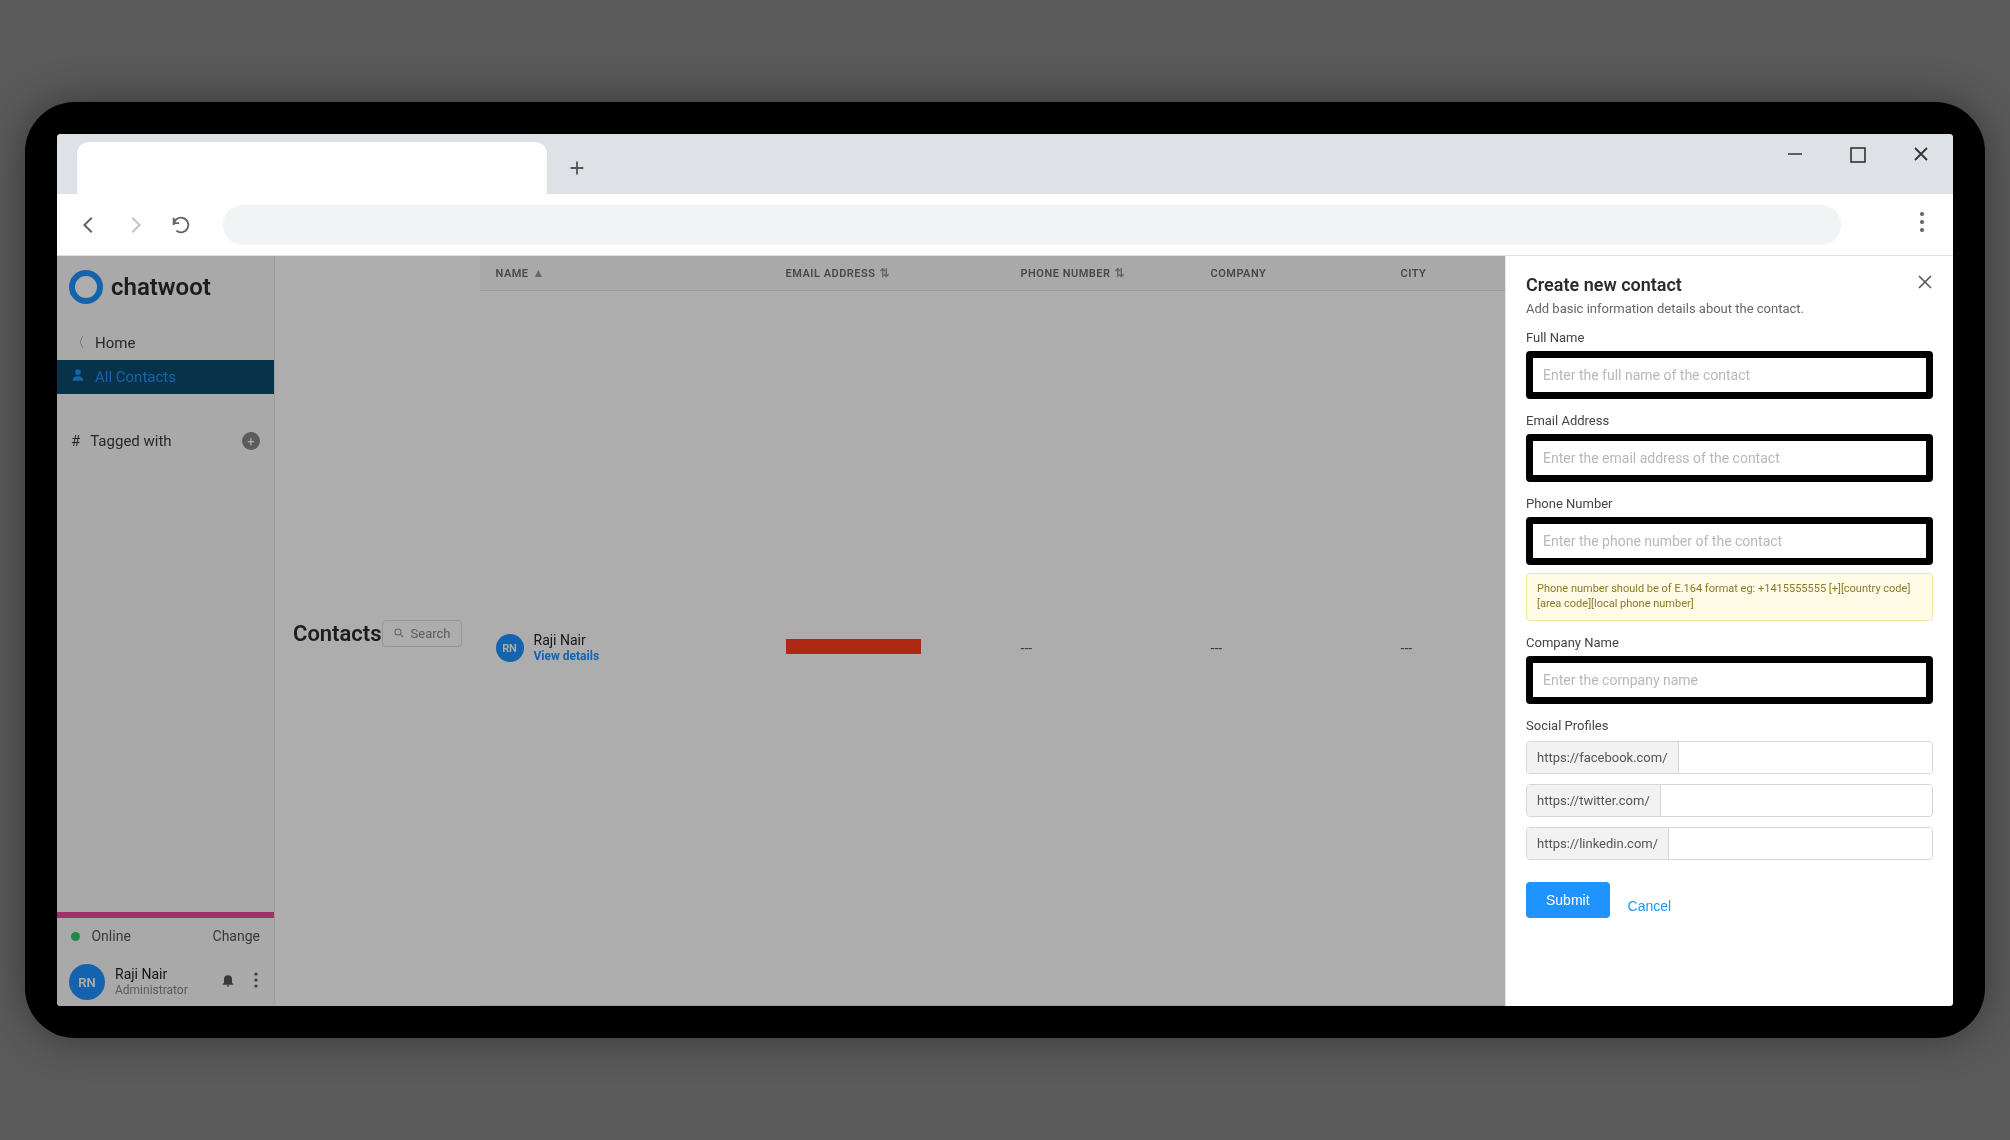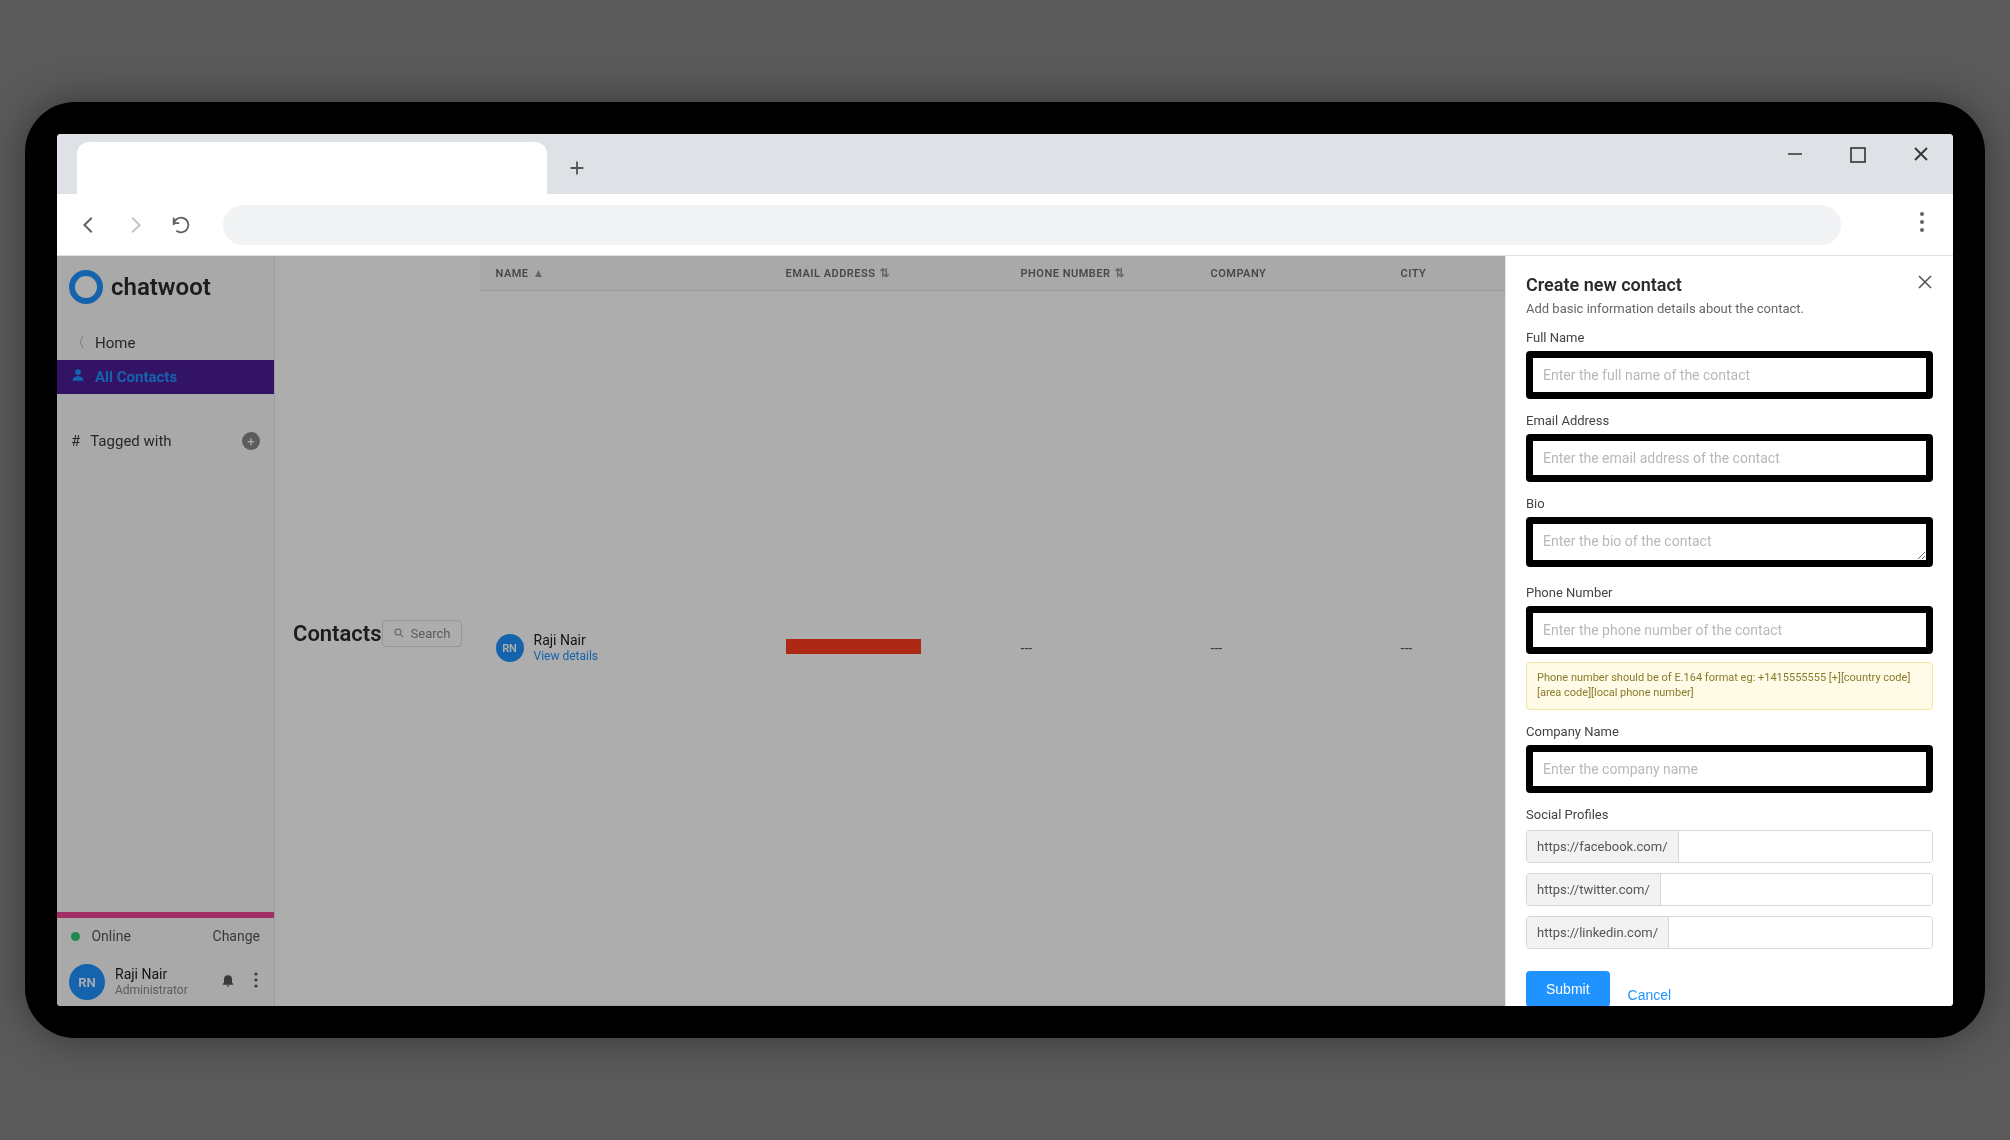--- a/index.html
+++ b/index.html
@@ -152,23 +152,23 @@
   .side-item {
     display: flex;
     align-items: center;
     gap: 10px;
     padding: 8px 14px;
     font-size: 15px;
     color: #3c3c3c;
     cursor: pointer;
   }
   .side-item.active {
-    background: #4c1d95;
+    background: #0c4a6e;
     color: #1f93ff;
-    font-weight: 700;
+    font-weight: 400;
   }
   .side-item .chev { color: #888; font-size: 14px; }
   .side-item .pers { color: #1f93ff; }
   .tagged-row {
     display: flex;
     align-items: center;
     justify-content: space-between;
     padding: 10px 14px;
     margin-top: 28px;
     font-size: 15px;
@@ -278,21 +278,21 @@
   table.contacts tbody td {
     padding: 10px 16px;
     font-size: 14px;
     color: #555;
     border-bottom: 1px solid #eee;
     vertical-align: middle;
   }
   .name-cell { display: flex; align-items: center; gap: 10px; }
   .name-cell .nm { line-height: 1.2; }
   .name-cell .nm .pname { font-size: 14px; color: #222; }
-  .name-cell .nm .viewd { font-size: 12px; color: #1f93ff; }
+  .name-cell .nm .viewd { font-size: 12px; color: #1f93ff; font-weight: bold; }
   .redact {
     width: 135px;
     height: 15px;
     background: #ff3b1f;
     display: inline-block;
   }
   .hscroll {
     height: 14px;
     background: #aaa;
     display: flex;
@@ -623,24 +623,20 @@
         <div class="form-group">
           <label>Full Name</label>
           <input type="text" placeholder="Enter the full name of the contact" style="">
         </div>
 
         <div class="form-group">
           <label>Email Address</label>
           <input type="text" placeholder="Enter the email address of the contact" style="">
         </div>
 
-        <div class="form-group">
-          <label>Bio</label>
-          <textarea placeholder="Enter the bio of the contact" style=""></textarea>
-        </div>
 
         <div class="form-group">
           <label>Phone Number</label>
           <input type="text" placeholder="Enter the phone number of the contact" style="">
         </div>
         <div class="hint">Phone number should be of E.164 format eg: +1415555555 [+][country code][area code][local phone number]</div>
 
         <div class="form-group">
           <label>Company Name</label>
           <input type="text" placeholder="Enter the company name" style="">

